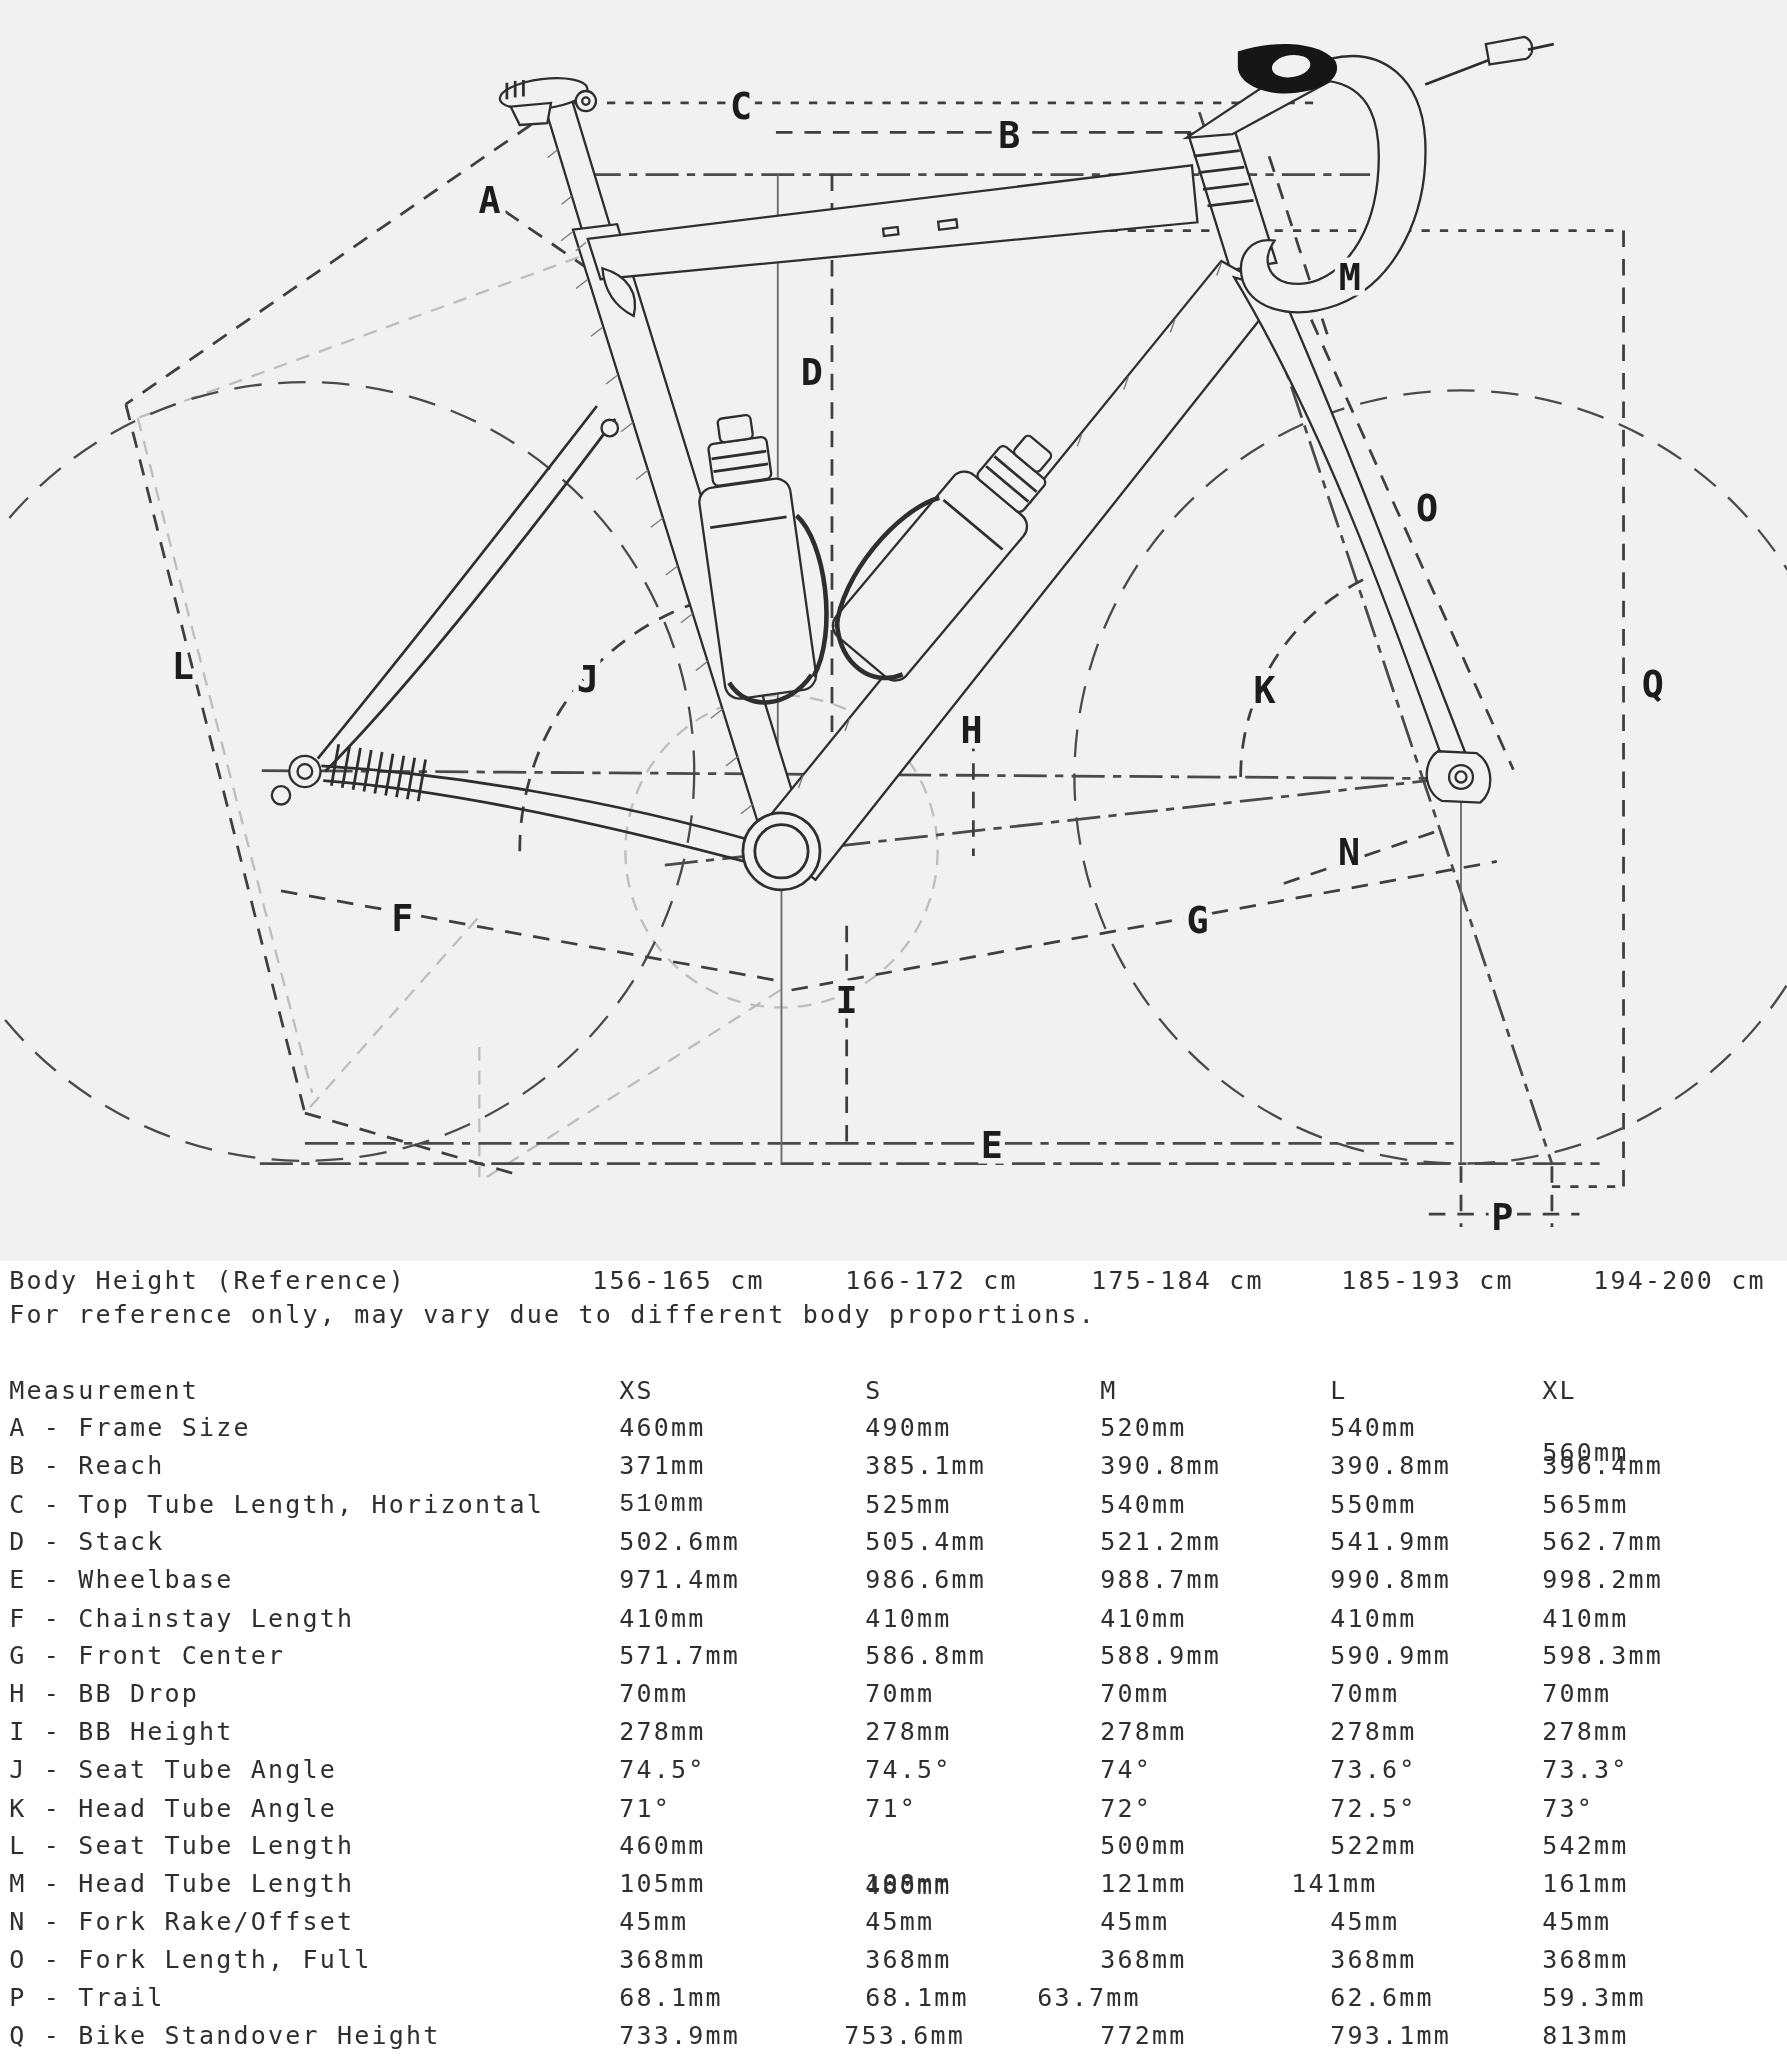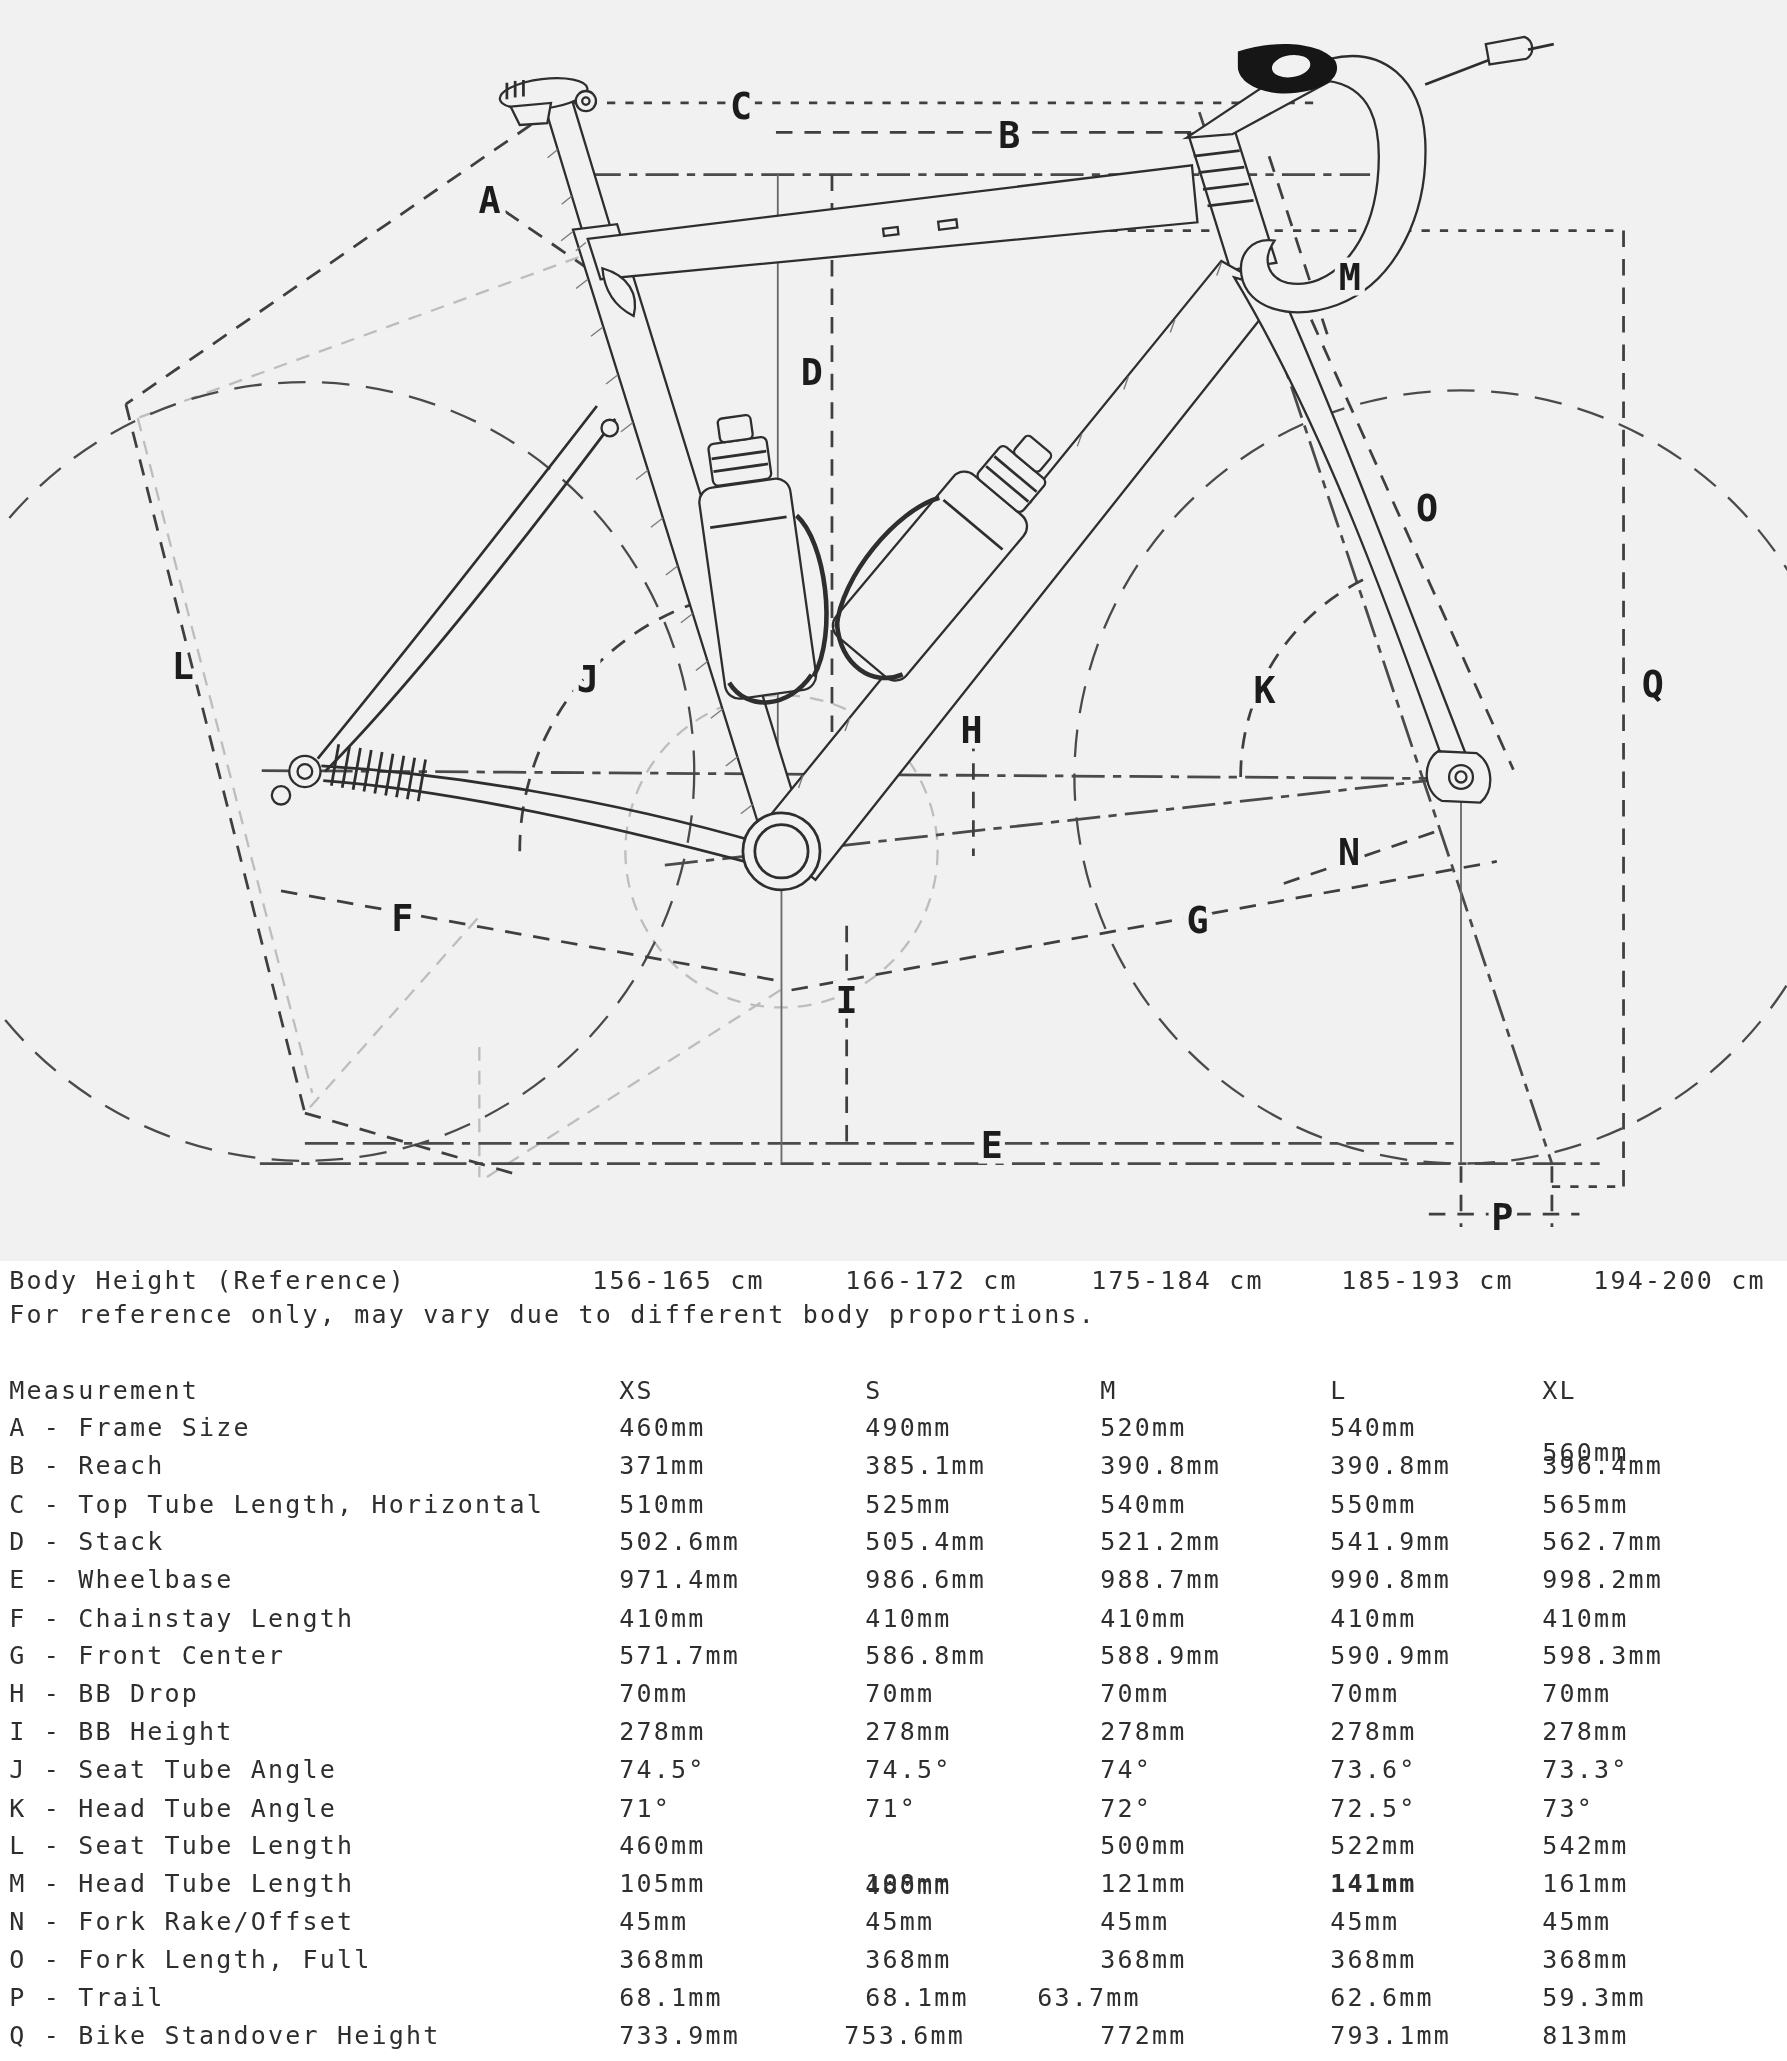--- a/index.html
+++ b/index.html
@@ -268,21 +268,21 @@
         <div class="srow" style="top: 190px;">
           <span class="c0">B - Reach</span>
           <span style="left: 610px;">371mm</span>
           <span style="left: 856px;">385.1mm</span>
           <span style="left: 1091px;">390.8mm</span>
           <span style="left: 1321px;">390.8mm</span>
           <span style="left: 1533px;">396.4mm</span>
         </div>
         <div class="srow" style="top: 229px;">
           <span class="c0">C - Top Tube Length, Horizontal</span>
-          <span style="left: 610px;">510mm</span>
+          <span style="left: 610px; font-family: Liberation Mono, monospace;">510mm</span>
           <span style="left: 856px; text-align: center;">525mm</span>
           <span style="left: 1091px;">540mm</span>
           <span style="left: 1321px;">550mm</span>
           <span style="left: 1533px;">565mm</span>
         </div>
         <div class="srow" style="top: 266px;">
           <span class="c0">D - Stack</span>
           <span style="left: 610px;">502.6mm</span>
           <span style="left: 856px;">505.4mm</span>
           <span style="left: 1091px;">521.2mm</span>
@@ -351,21 +351,21 @@
           <span style="left: 856px; margin-top: 40px;">480mm</span>
           <span style="left: 1091px;">500mm</span>
           <span style="left: 1321px;">522mm</span>
           <span style="left: 1533px;">542mm</span>
         </div>
         <div class="srow" style="top: 608px;">
           <span class="c0">M - Head Tube Length</span>
           <span style="left: 610px;">105mm</span>
           <span style="left: 856px;">108mm</span>
           <span style="left: 1091px;">121mm</span>
-          <span style="left: 1321px; font-weight: bold;">141mm</span>
+          <span style="left: 1282px;">141mm</span>
           <span style="left: 1533px;">161mm</span>
         </div>
         <div class="srow" style="top: 646px;">
           <span class="c0">N - Fork Rake/Offset</span>
           <span style="left: 610px;">45mm</span>
           <span style="left: 856px;">45mm</span>
           <span style="left: 1091px;">45mm</span>
           <span style="left: 1321px;">45mm</span>
           <span style="left: 1533px;">45mm</span>
         </div>

